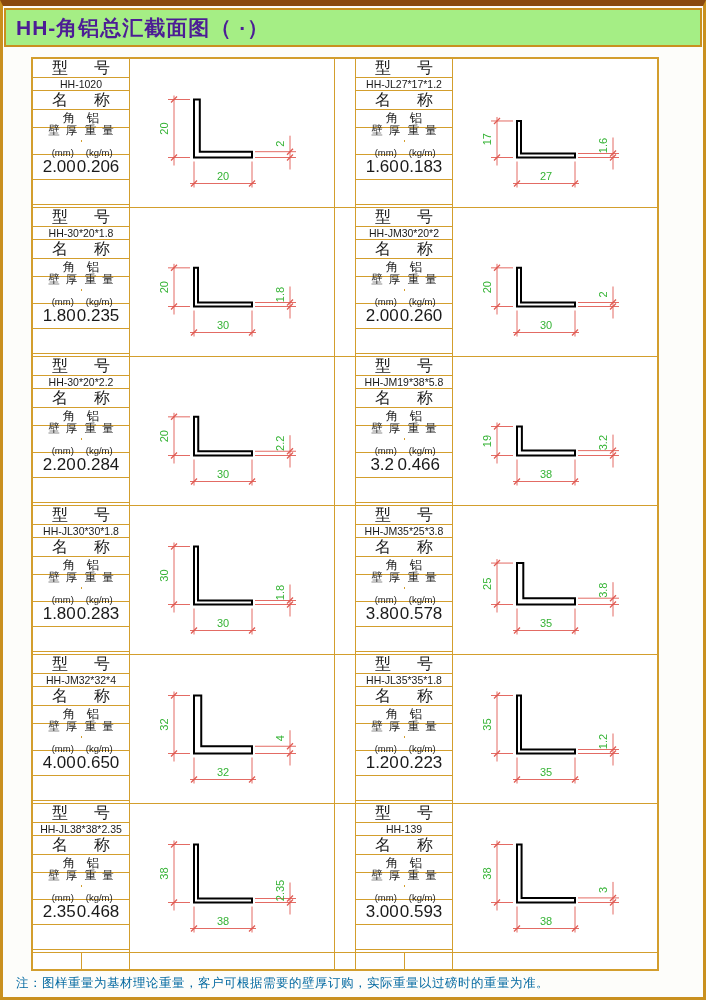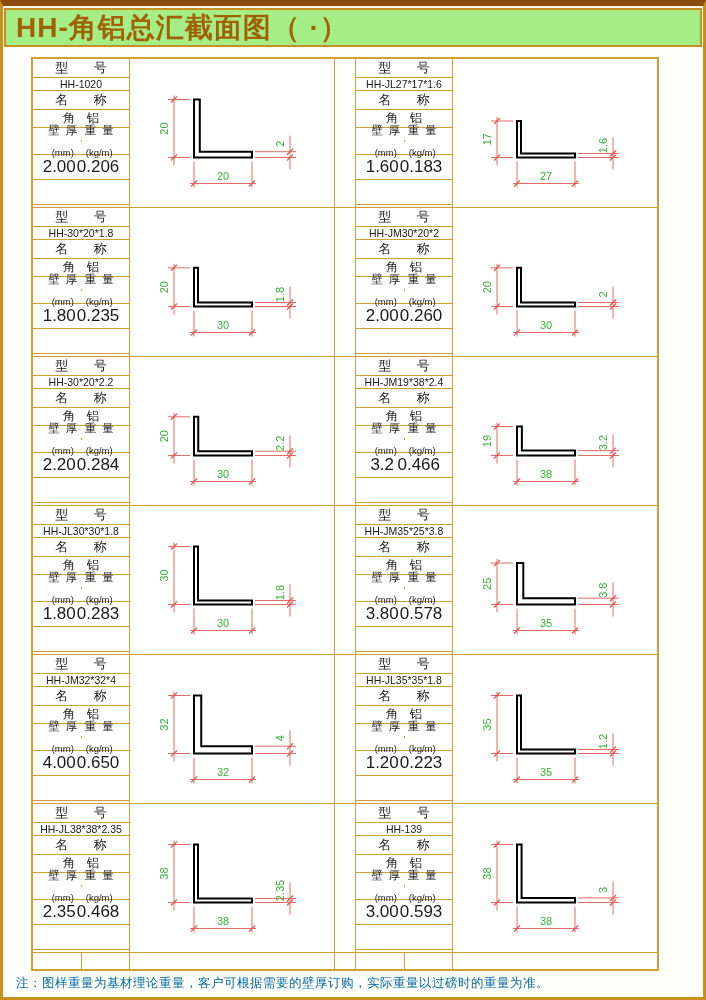--- a/index.html
+++ b/index.html
@@ -16,39 +16,39 @@
     border:3px solid #c9901f;
     border-top:6px solid #8a4a10;
     pointer-events:none;
   }
   .title-bar {
     position:absolute; left:4px; top:8px; width:698px; height:39px;
     background:#a5ee85;
     border:2px solid #c9901f;
     display:flex; align-items:center; padding-left:10px;
   }
-  .title-bar h1 { font-size:28px; font-weight:bold; color:#a16207; letter-spacing:1px; }
+  .title-bar h1 { font-size:21px; font-weight:bold; color:#4c1d95; letter-spacing:1px; }
 
   .main-block {
     position:absolute; left:31px; top:57px; width:628px;
     border:2px solid #d39e2d;
     background:#fff;
   }
   .grid-row { display:flex; height:149px; border-bottom:1.5px solid #d39e2d; }
   .cell { display:flex; flex:1 1 0; min-width:0; }
   .col-divider { width:22px; border-left:1.5px solid #d39e2d; border-right:1.5px solid #d39e2d; }
 
   .spec-table { width:97px; flex:0 0 97px; border-right:1.5px solid #d39e2d; display:flex; flex-direction:column; }
   .trow { border-bottom:1px solid #d39e2d; display:flex; align-items:center; justify-content:center; text-align:center; }
   .trow:last-child { border-bottom:none; }
   .r1,.r2,.r3,.r4,.r6 { height:19px; }
   .r5 { height:27px; }
   .r7 { height:15px; }
   .r8 { height:12px; }
-  .hdr { font-size:13px; word-spacing:22px; }
+  .hdr { font-size:16px; word-spacing:22px;font-family:Liberation Serif, serif; }
   .product { font-size:12.5px; word-spacing:8px;text-align:center; }
   .model { font-size:10.5px; font-weight:normal; white-space:nowrap; overflow:visible; }
   .two-col { padding:12px; }
   .two-col .col { flex:1 1 0; height:100%; display:flex; flex-direction:column; align-items:center; justify-content:center; }
   .two-col .col:first-child { border-right:1px solid #d39e2d; }
   .unit-label { font-size:11.5px; word-spacing:3px; line-height:1.1; display:block; }
   .unit-sub { font-size:9.5px; line-height:1.05; display:block;margin-top:12px; }
   .val { font-size:17px; }
 
   .diagram { flex:1 1 0; position:relative; min-width:0; }
@@ -122,21 +122,21 @@
             <line x1="157" y1="95.2" x2="163" y2="89.2" stroke="#e05a52" stroke-width="1.3"></line>
             <line x1="157" y1="101" x2="163" y2="95" stroke="#e05a52" stroke-width="1.3"></line>
             <text x="154" y="84.2" fill="#35b335" font-size="11" text-anchor="middle" font-family="Liberation Sans, sans-serif" transform="rotate(-90 154 84.2)">2</text>
           </svg>
     </div>
   </div>
 <div class="col-divider"></div>
   <div class="cell">
     <div class="spec-table">
       <div class="trow r1 hdr">型 号</div>
-      <div class="trow r2 model">HH-JL27*17*1.6</div>
+      <div class="trow r2 model">HH-JL27*17*1.2</div>
       <div class="trow r3 hdr">名 称</div>
       <div class="trow r4 product">角 铝</div>
       <div class="trow r5 two-col">
         <div class="col">
           <span class="unit-label">壁 厚</span>
           <span class="unit-sub">(mm)</span>
         </div>
         <div class="col">
           <span class="unit-label">重 量</span>
           <span class="unit-sub">(kg/m)</span>
@@ -340,21 +340,21 @@
             <line x1="157" y1="96.74666666666667" x2="163" y2="90.74666666666667" stroke="#e05a52" stroke-width="1.3"></line>
             <line x1="157" y1="101" x2="163" y2="95" stroke="#e05a52" stroke-width="1.3"></line>
             <text x="154" y="85.74666666666667" fill="#35b335" font-size="11" text-anchor="middle" font-family="Liberation Sans, sans-serif" transform="rotate(-90 154 85.74666666666667)">2.2</text>
           </svg>
     </div>
   </div>
 <div class="col-divider"></div>
   <div class="cell">
     <div class="spec-table">
       <div class="trow r1 hdr">型 号</div>
-      <div class="trow r2 model">HH-JM19*38*2.4</div>
+      <div class="trow r2 model">HH-JM19*38*5.8</div>
       <div class="trow r3 hdr">名 称</div>
       <div class="trow r4 product">角 铝</div>
       <div class="trow r5 two-col">
         <div class="col">
           <span class="unit-label">壁 厚</span>
           <span class="unit-sub">(mm)</span>
         </div>
         <div class="col">
           <span class="unit-label">重 量</span>
           <span class="unit-sub">(kg/m)</span>

